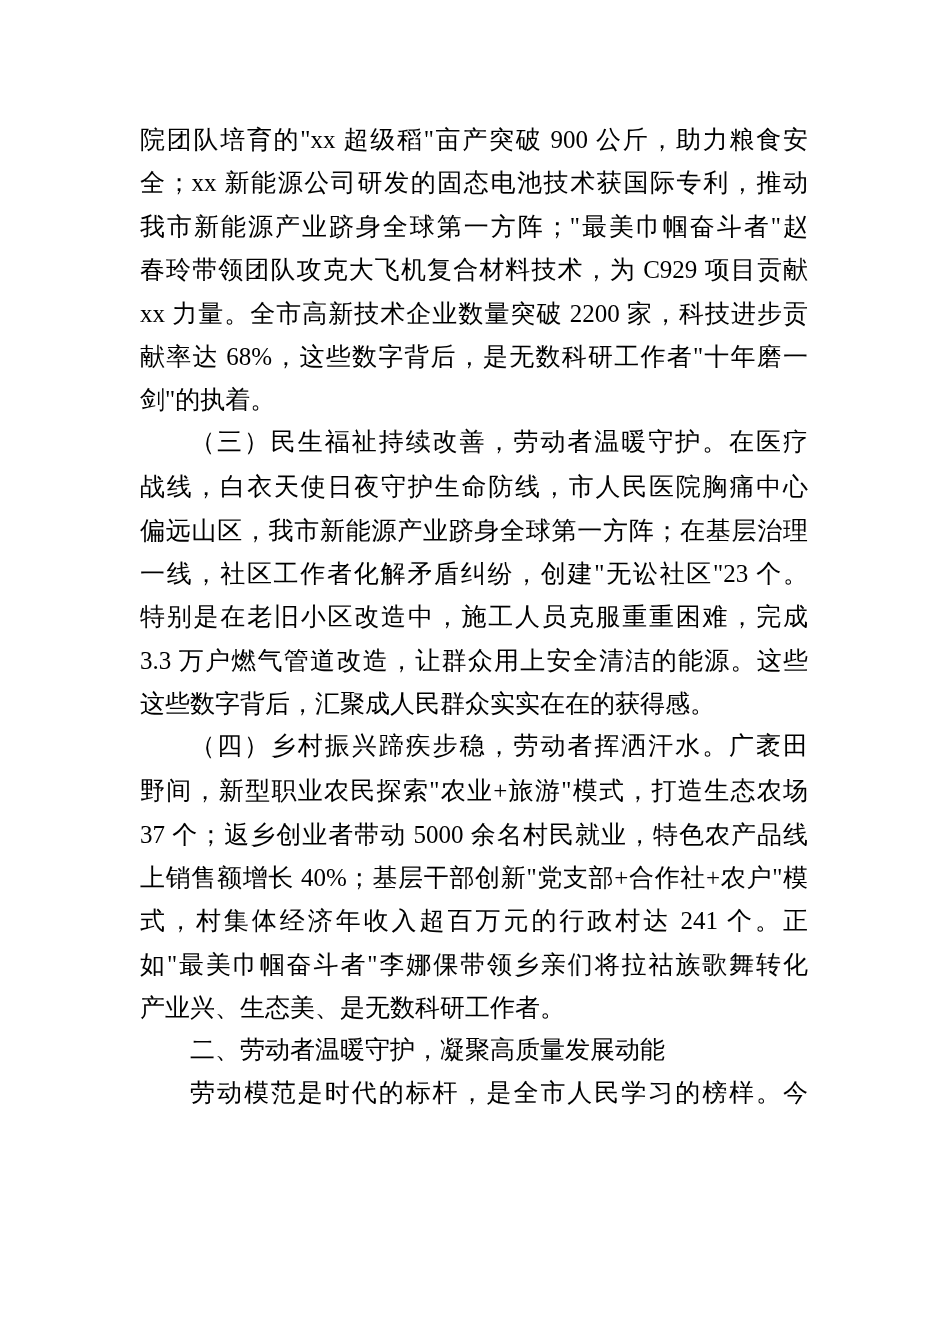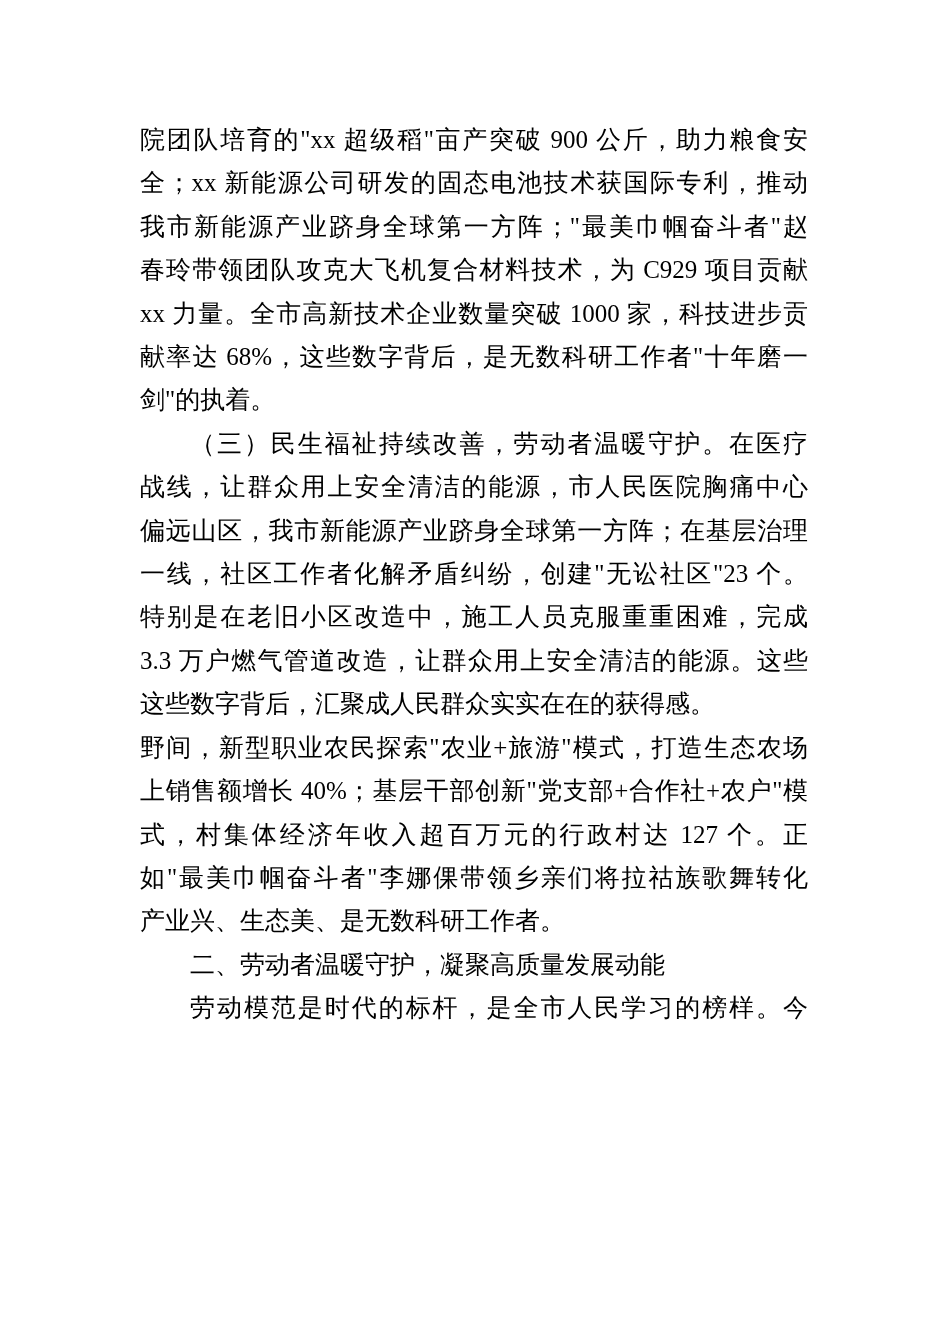--- a/index.html
+++ b/index.html
@@ -34,51 +34,54 @@
     white-space: normal;
     text-align: justify;
     text-align-last: justify;
   }
   .line.noj {
     text-align: left;
     text-align-last: left;
   }
   .line.indent {
     padding-left: 50px; 
+    font-family: Liberation Mono, monospace;
   }
 </style>
 </head>
 <body>
 
 <div class="page">
 
   <div class="paragraph">
     <div class="line">院团队培育的"xx 超级稻"亩产突破 900 公斤，助力粮食安</div>
     <div class="line">全；xx 新能源公司研发的固态电池技术获国际专利，推动</div>
     <div class="line">我市新能源产业跻身全球第一方阵；"最美巾帼奋斗者"赵</div>
     <div class="line">春玲带领团队攻克大飞机复合材料技术，为 C929 项目贡献</div>
-    <div class="line">xx 力量。全市高新技术企业数量突破 1000 家，科技进步贡</div>
+    <div class="line">xx 力量。全市高新技术企业数量突破 2200 家，科技进步贡</div>
     <div class="line">献率达 68%，这些数字背后，是无数科研工作者"十年磨一</div>
     <div class="line noj">剑"的执着。</div>
   </div>
 
   <div class="paragraph">
     <div class="line indent">（三）民生福祉持续改善，劳动者温暖守护。在医疗</div>
-    <div class="line">战线，让群众用上安全清洁的能源，市人民医院胸痛中心</div>
+    <div class="line">战线，白衣天使日夜守护生命防线，市人民医院胸痛中心</div>
     <div class="line">偏远山区，我市新能源产业跻身全球第一方阵；在基层治理</div>
     <div class="line">一线，社区工作者化解矛盾纠纷，创建"无讼社区"23 个。</div>
     <div class="line">特别是在老旧小区改造中，施工人员克服重重困难，完成</div>
     <div class="line">3.3 万户燃气管道改造，让群众用上安全清洁的能源。这些</div>
     <div class="line noj">这些数字背后，汇聚成人民群众实实在在的获得感。</div>
   </div>
 
   <div class="paragraph">
+    <div class="line indent">（四）乡村振兴蹄疾步稳，劳动者挥洒汗水。广袤田</div>
     <div class="line">野间，新型职业农民探索"农业+旅游"模式，打造生态农场</div>
+    <div class="line">37 个；返乡创业者带动 5000 余名村民就业，特色农产品线</div>
     <div class="line">上销售额增长 40%；基层干部创新"党支部+合作社+农户"模</div>
-    <div class="line">式，村集体经济年收入超百万元的行政村达 127 个。正</div>
+    <div class="line">式，村集体经济年收入超百万元的行政村达 241 个。正</div>
     <div class="line">如"最美巾帼奋斗者"李娜倮带领乡亲们将拉祜族歌舞转化</div>
     <div class="line noj">产业兴、生态美、是无数科研工作者。</div>
   </div>
 
   <div class="paragraph">
     <div class="line indent noj">二、劳动者温暖守护，凝聚高质量发展动能</div>
   </div>
 
   <div class="paragraph">
     <div class="line indent">劳动模范是时代的标杆，是全市人民学习的榜样。今</div>

